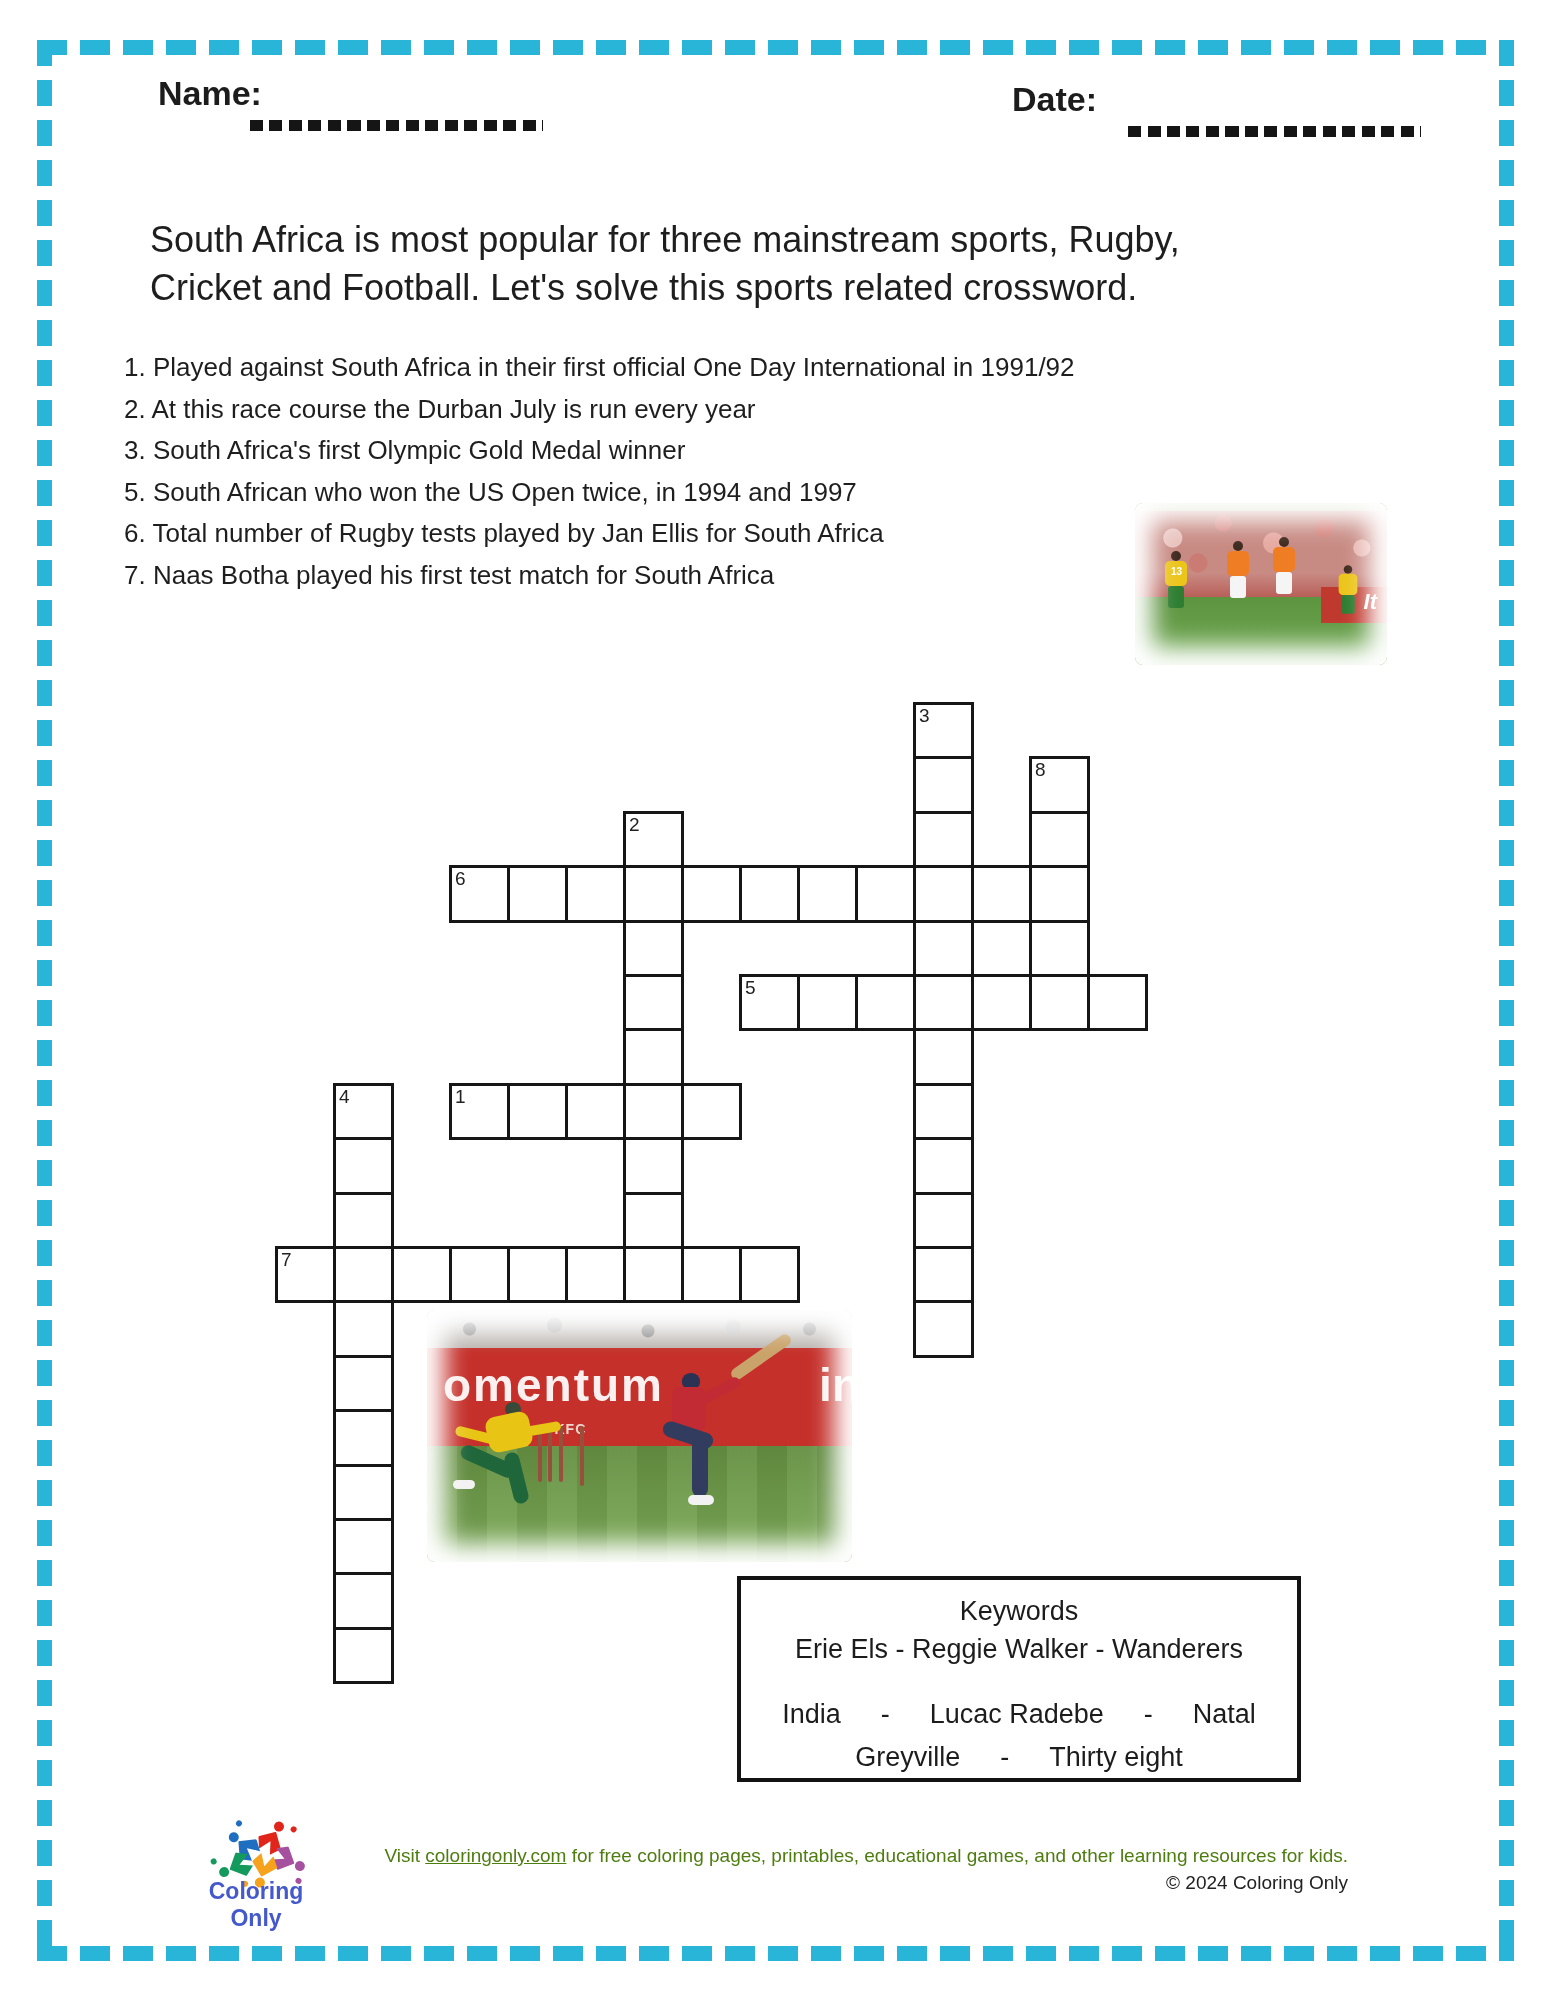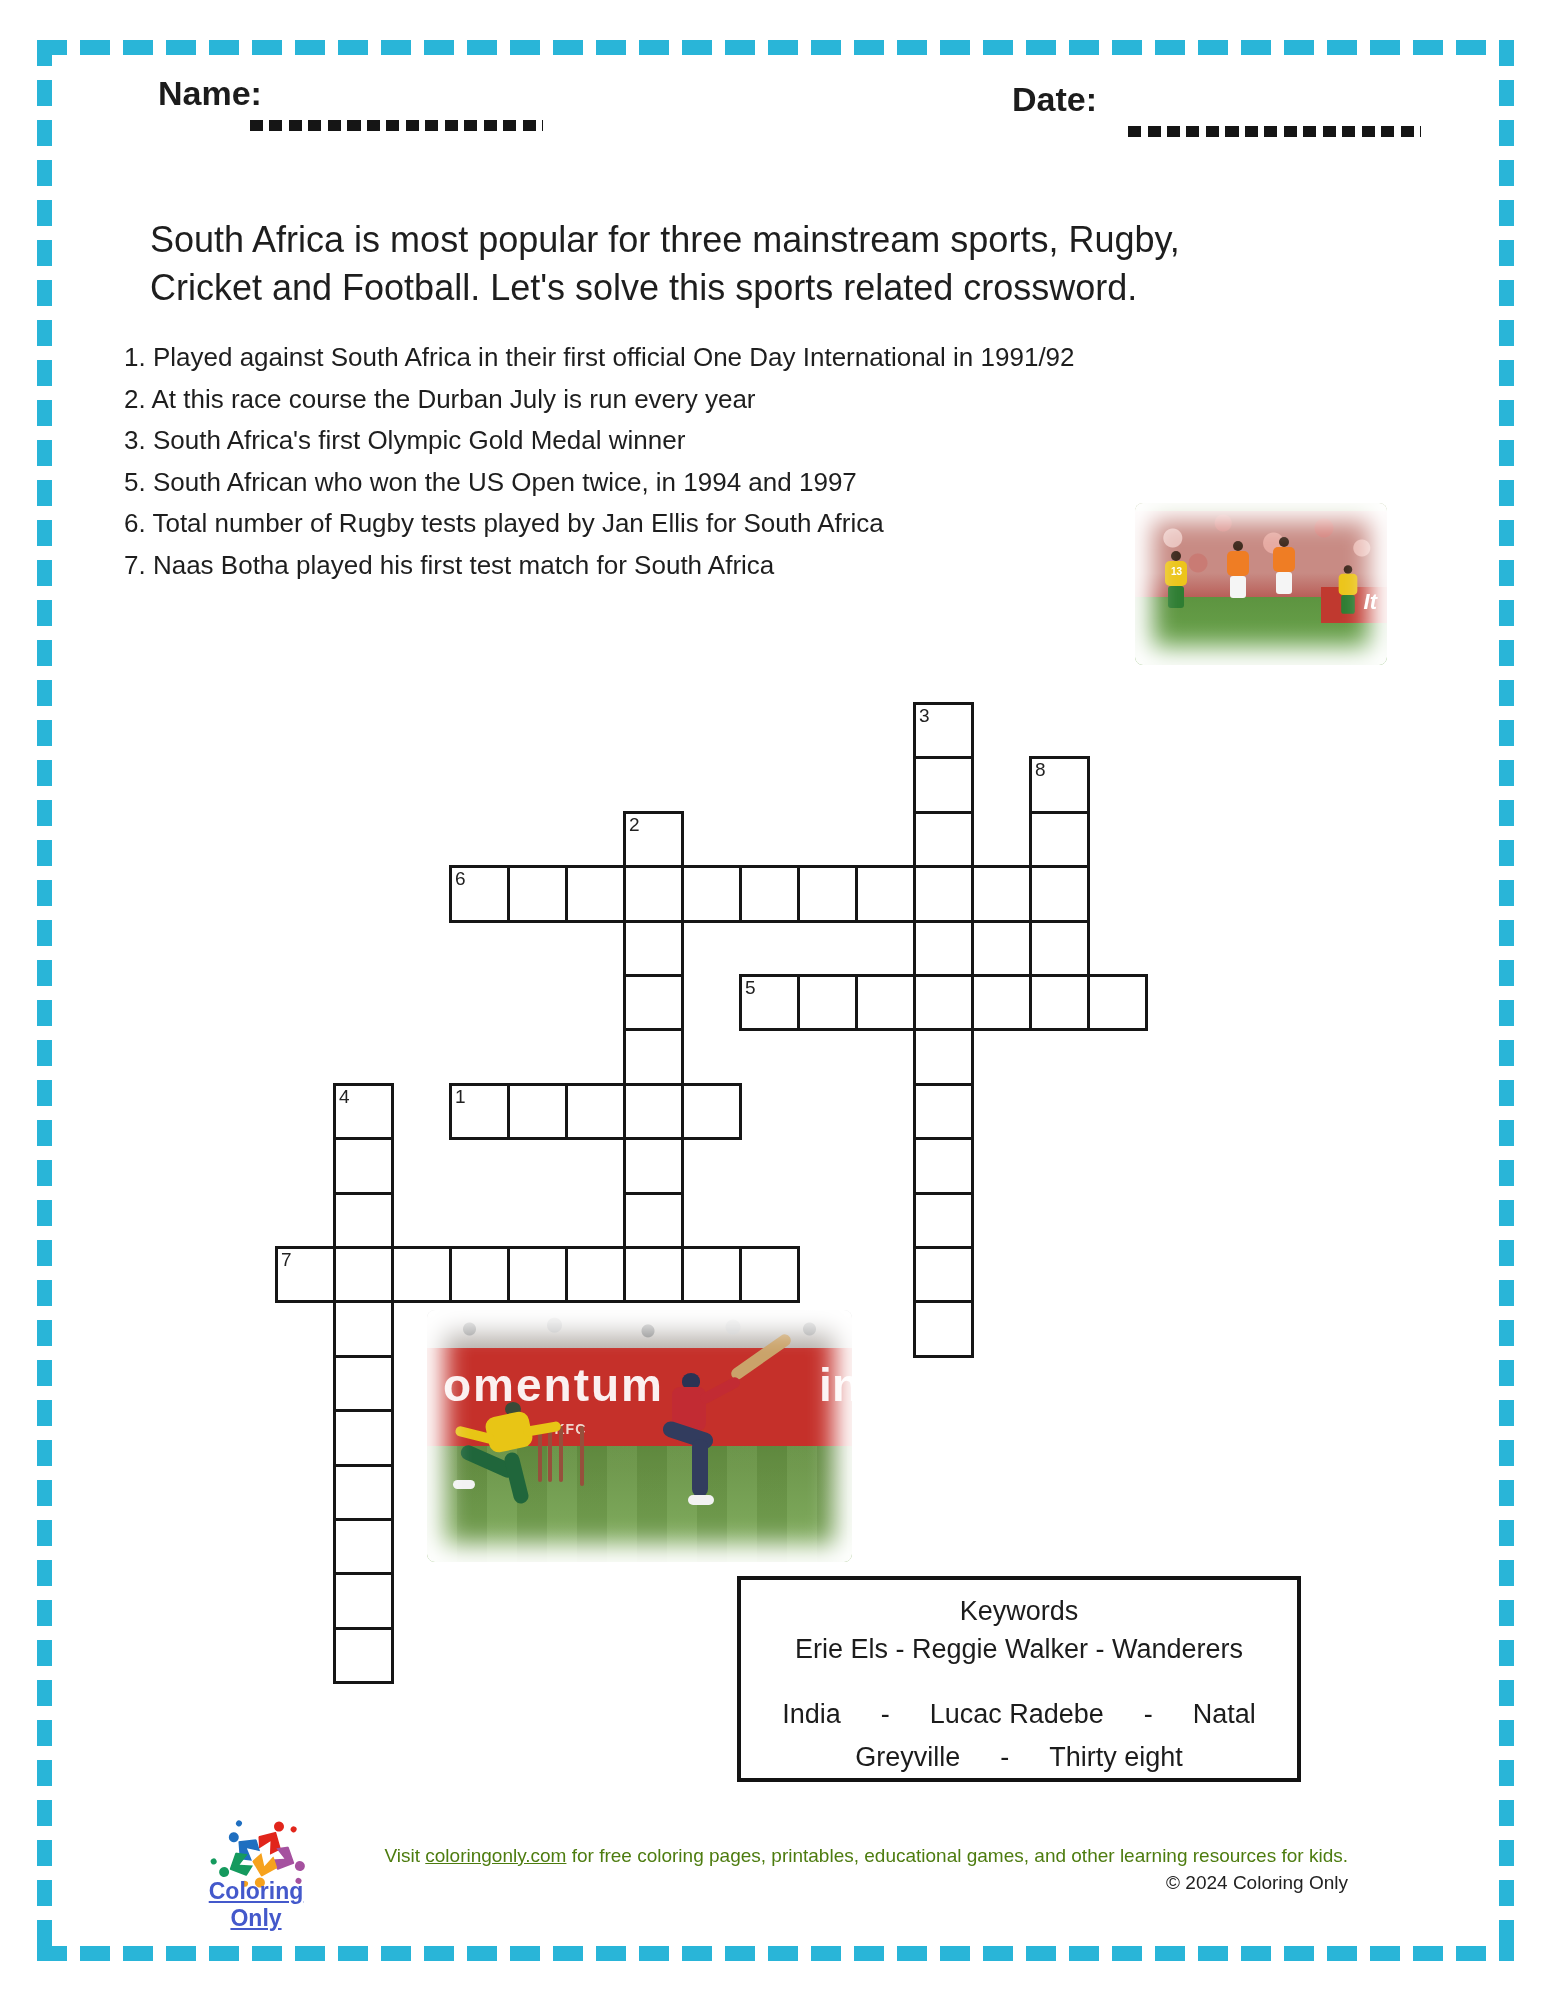--- a/index.html
+++ b/index.html
@@ -16,21 +16,21 @@
   .name-label{position:absolute;left:158px;top:74px;font-size:34px;font-weight:bold;}
   .date-label{position:absolute;left:1012px;top:80px;font-size:34px;font-weight:bold;}
   .dotline{position:absolute;height:11px;width:293px;
     background:repeating-linear-gradient(90deg,#151515 0 13px,transparent 13px 19.5px);}
   .dot-name{left:250px;top:120px;}
   .dot-date{left:1128px;top:126px;}
 
   .title{position:absolute;left:0;top:140px;width:100%;text-align:center;
          font-size:40px;font-weight:bold;}
   .intro{position:absolute;left:150px;top:216px;font-size:36px;line-height:48px;color:#1e1e1e;}
-  .clues{position:absolute;left:124px;top:337px;font-size:26px;line-height:41.6px;color:#1e1e1e;}
+  .clues{position:absolute;left:124px;top:347px;font-size:26px;line-height:41.6px;color:#1e1e1e;}
 
   
   .grid{position:absolute;left:0;top:0;}
   .xcell{position:absolute;box-sizing:border-box;border:3px solid #161616;background:#fff;}
   .xnum{position:absolute;left:3px;top:0px;font-size:19px;color:#222;line-height:22px;}
 
   
   .photo{position:absolute;overflow:hidden;border-radius:8px;}
   .photo .feather{position:absolute;inset:0;box-shadow:inset 0 0 24px 18px #ffffff;pointer-events:none;z-index:9;}
   
@@ -104,21 +104,21 @@
   .kw-row2{top:119px;} .kw-row3{top:162px;}
 
   
   .logo-mark{position:absolute;left:214px;top:1820px;width:100px;height:66px;}
   .fig{position:absolute;width:26px;height:34px;}
   .fig .head{position:absolute;left:8px;top:0;width:10px;height:10px;border-radius:50%;}
   .fig .body{position:absolute;left:0;top:11px;width:26px;height:23px;
      clip-path:polygon(50% 0,100% 55%,74% 100%,50% 48%,26% 100%,0 55%);}
   .fig .dot{position:absolute;width:6px;height:6px;border-radius:50%;left:24px;top:-3px;}
   .logo-text{position:absolute;left:186px;top:1878px;width:140px;text-align:center;
-     font-size:23px;font-weight:bold;color:#4459cb;text-decoration:underline;}
+     font-size:23px;font-weight:bold;color:#4459cb;}
   .f-line1{position:absolute;right:197px;top:1845px;font-size:19px;color:#4d7c0f;white-space:nowrap;}
   .f-line1 .lnk{text-decoration:underline;}
   .f-line2{position:absolute;right:197px;top:1872px;font-size:19px;color:#222;white-space:nowrap;}
 </style>
 </head>
 <body>
 
 <div class="page">
   <div class="b-top"></div>
   <div class="b-bottom"></div>

